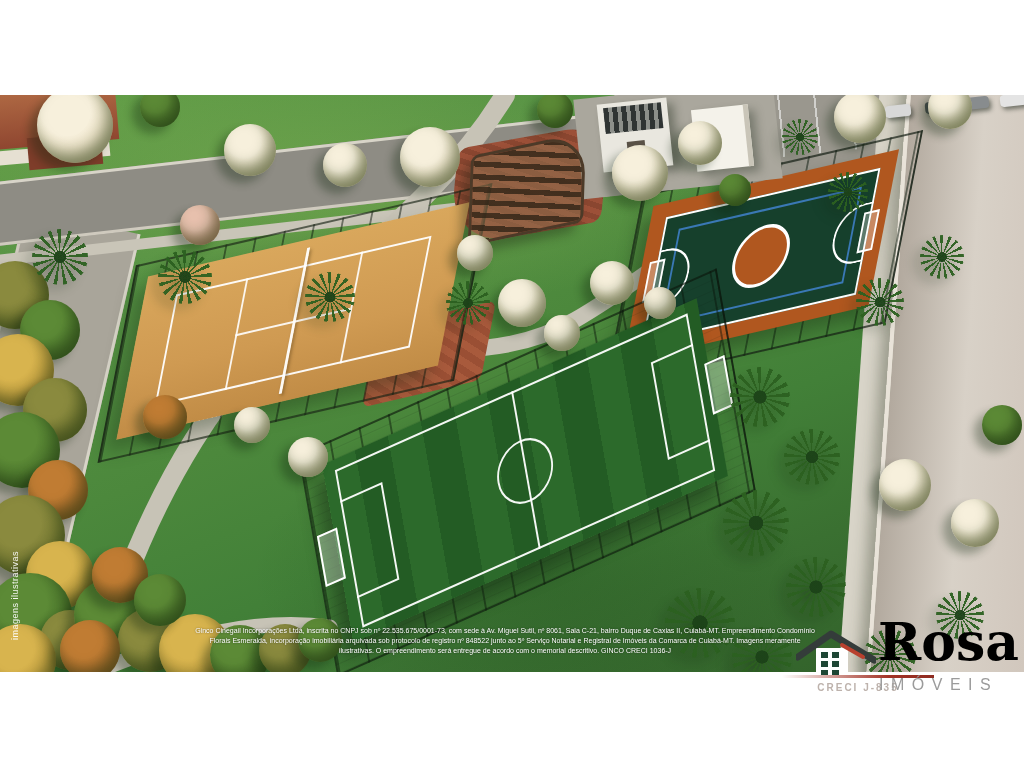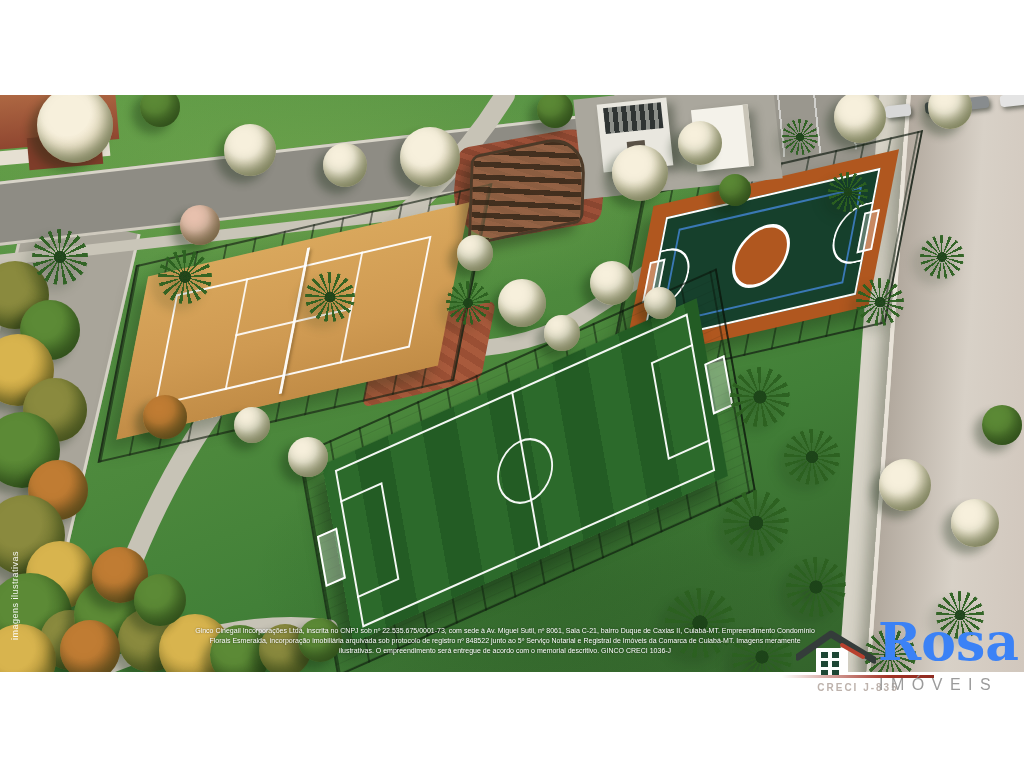--- a/index.html
+++ b/index.html
@@ -103,21 +103,21 @@
     color:rgba(255,255,255,.92);font-size:9px;letter-spacing:.5px;z-index:7;white-space:nowrap;}
   .disclaimer{position:absolute;left:85px;top:626px;width:840px;text-align:center;z-index:6;
     color:#ffffff;font-size:7px;line-height:10px;text-shadow:0 0 2px rgba(0,0,0,.55);}
   .logo{position:absolute;left:782px;top:630px;width:238px;height:76px;z-index:8;}
   .logo *{position:absolute;}
   .logo .redline{left:0;top:45px;width:152px;height:3px;
     background:linear-gradient(90deg,rgba(170,55,45,0),#a33327 70%,#8e2b20);}
   .logo .creci{left:0;top:52px;width:152px;text-align:center;font-size:10px;letter-spacing:2px;
     color:#bdb2ac;font-weight:bold;}
   .logo .brand{left:96px;top:-16px;font-family:"DejaVu Serif",serif;font-weight:800;
-    font-size:52px;line-height:56px;color:#3b82f6;}
+    font-size:52px;line-height:56px;color:#000000;}
   .logo .sub{left:97px;top:46px;font-size:16px;letter-spacing:7.5px;color:#9b9b9b;}
 </style>
 </head>
 <body>
 
 <div class="canvas">
 
   <div class="scene">
     <div class="zoneA"></div>
     <div class="zoneB"></div>

